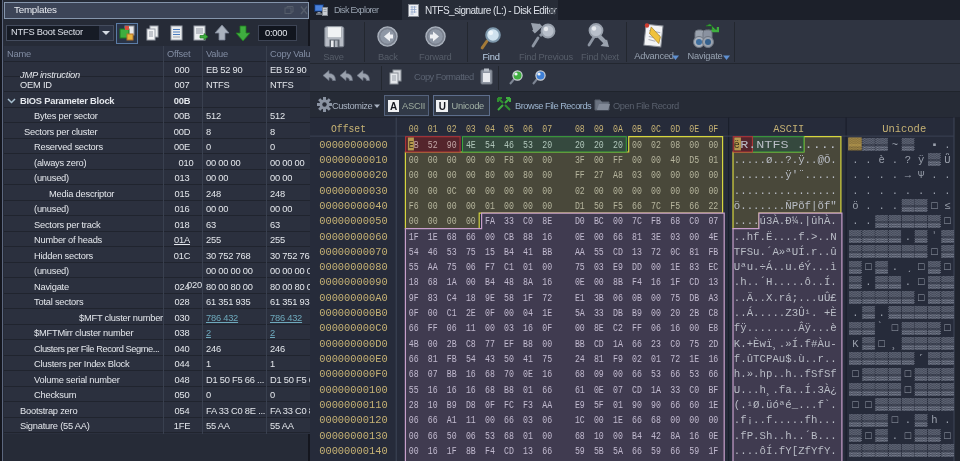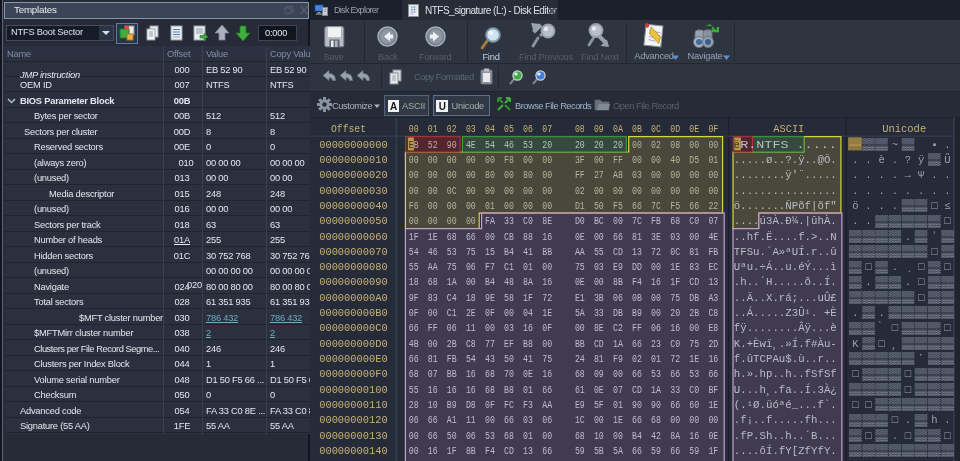--- a/index.html
+++ b/index.html
@@ -173,21 +173,21 @@
 <div class="tb" style="left:32px;top:374.5px;width:129px;overflow:hidden;">Volume serial number</div>
 <div class="tb" style="left:180px;top:374.5px;transform:translateX(-50%);">048</div>
 <div class="tb" style="left:204px;top:374.5px;">D1 50 F5 66 ...</div>
 <div class="tb" style="left:268px;top:374.5px;">D1 50 F5 6...</div>
 <div class="abs" style="left:2px;top:387.5px;width:306px;height:14.5px;border-bottom:1px solid #20242e"></div>
 <div class="tb" style="left:32px;top:390.0px;width:129px;overflow:hidden;">Checksum</div>
 <div class="tb" style="left:180px;top:390.0px;transform:translateX(-50%);">050</div>
 <div class="tb" style="left:204px;top:390.0px;">0</div>
 <div class="tb" style="left:268px;top:390.0px;">0</div>
 <div class="abs" style="left:2px;top:403.0px;width:306px;height:14.5px;border-bottom:1px solid #20242e"></div>
-<div class="tb" style="left:18px;top:405.5px;width:143px;overflow:hidden;">Advanced code</div>
+<div class="tb" style="left:18px;top:405.5px;width:143px;overflow:hidden;">Bootstrap zero</div>
 <div class="tb" style="left:180px;top:405.5px;transform:translateX(-50%);">054</div>
 <div class="tb" style="left:204px;top:405.5px;">FA 33 C0 8E ...</div>
 <div class="tb" style="left:268px;top:405.5px;">FA 33 C0 8...</div>
 <div class="abs" style="left:2px;top:418.5px;width:306px;height:14.5px;border-bottom:1px solid #20242e"></div>
 <div class="tb" style="left:18px;top:421.0px;width:143px;overflow:hidden;">Signature (55 AA)</div>
 <div class="tb" style="left:180px;top:421.0px;transform:translateX(-50%);">1FE</div>
 <div class="tb" style="left:204px;top:421.0px;">55 AA</div>
 <div class="tb" style="left:268px;top:421.0px;">55 AA</div>
 <div class="abs" style="left:161px;top:46px;width:1px;height:388px;background:#39404f"></div>
 <div class="abs" style="left:200px;top:46px;width:1px;height:388px;background:#39404f"></div>

